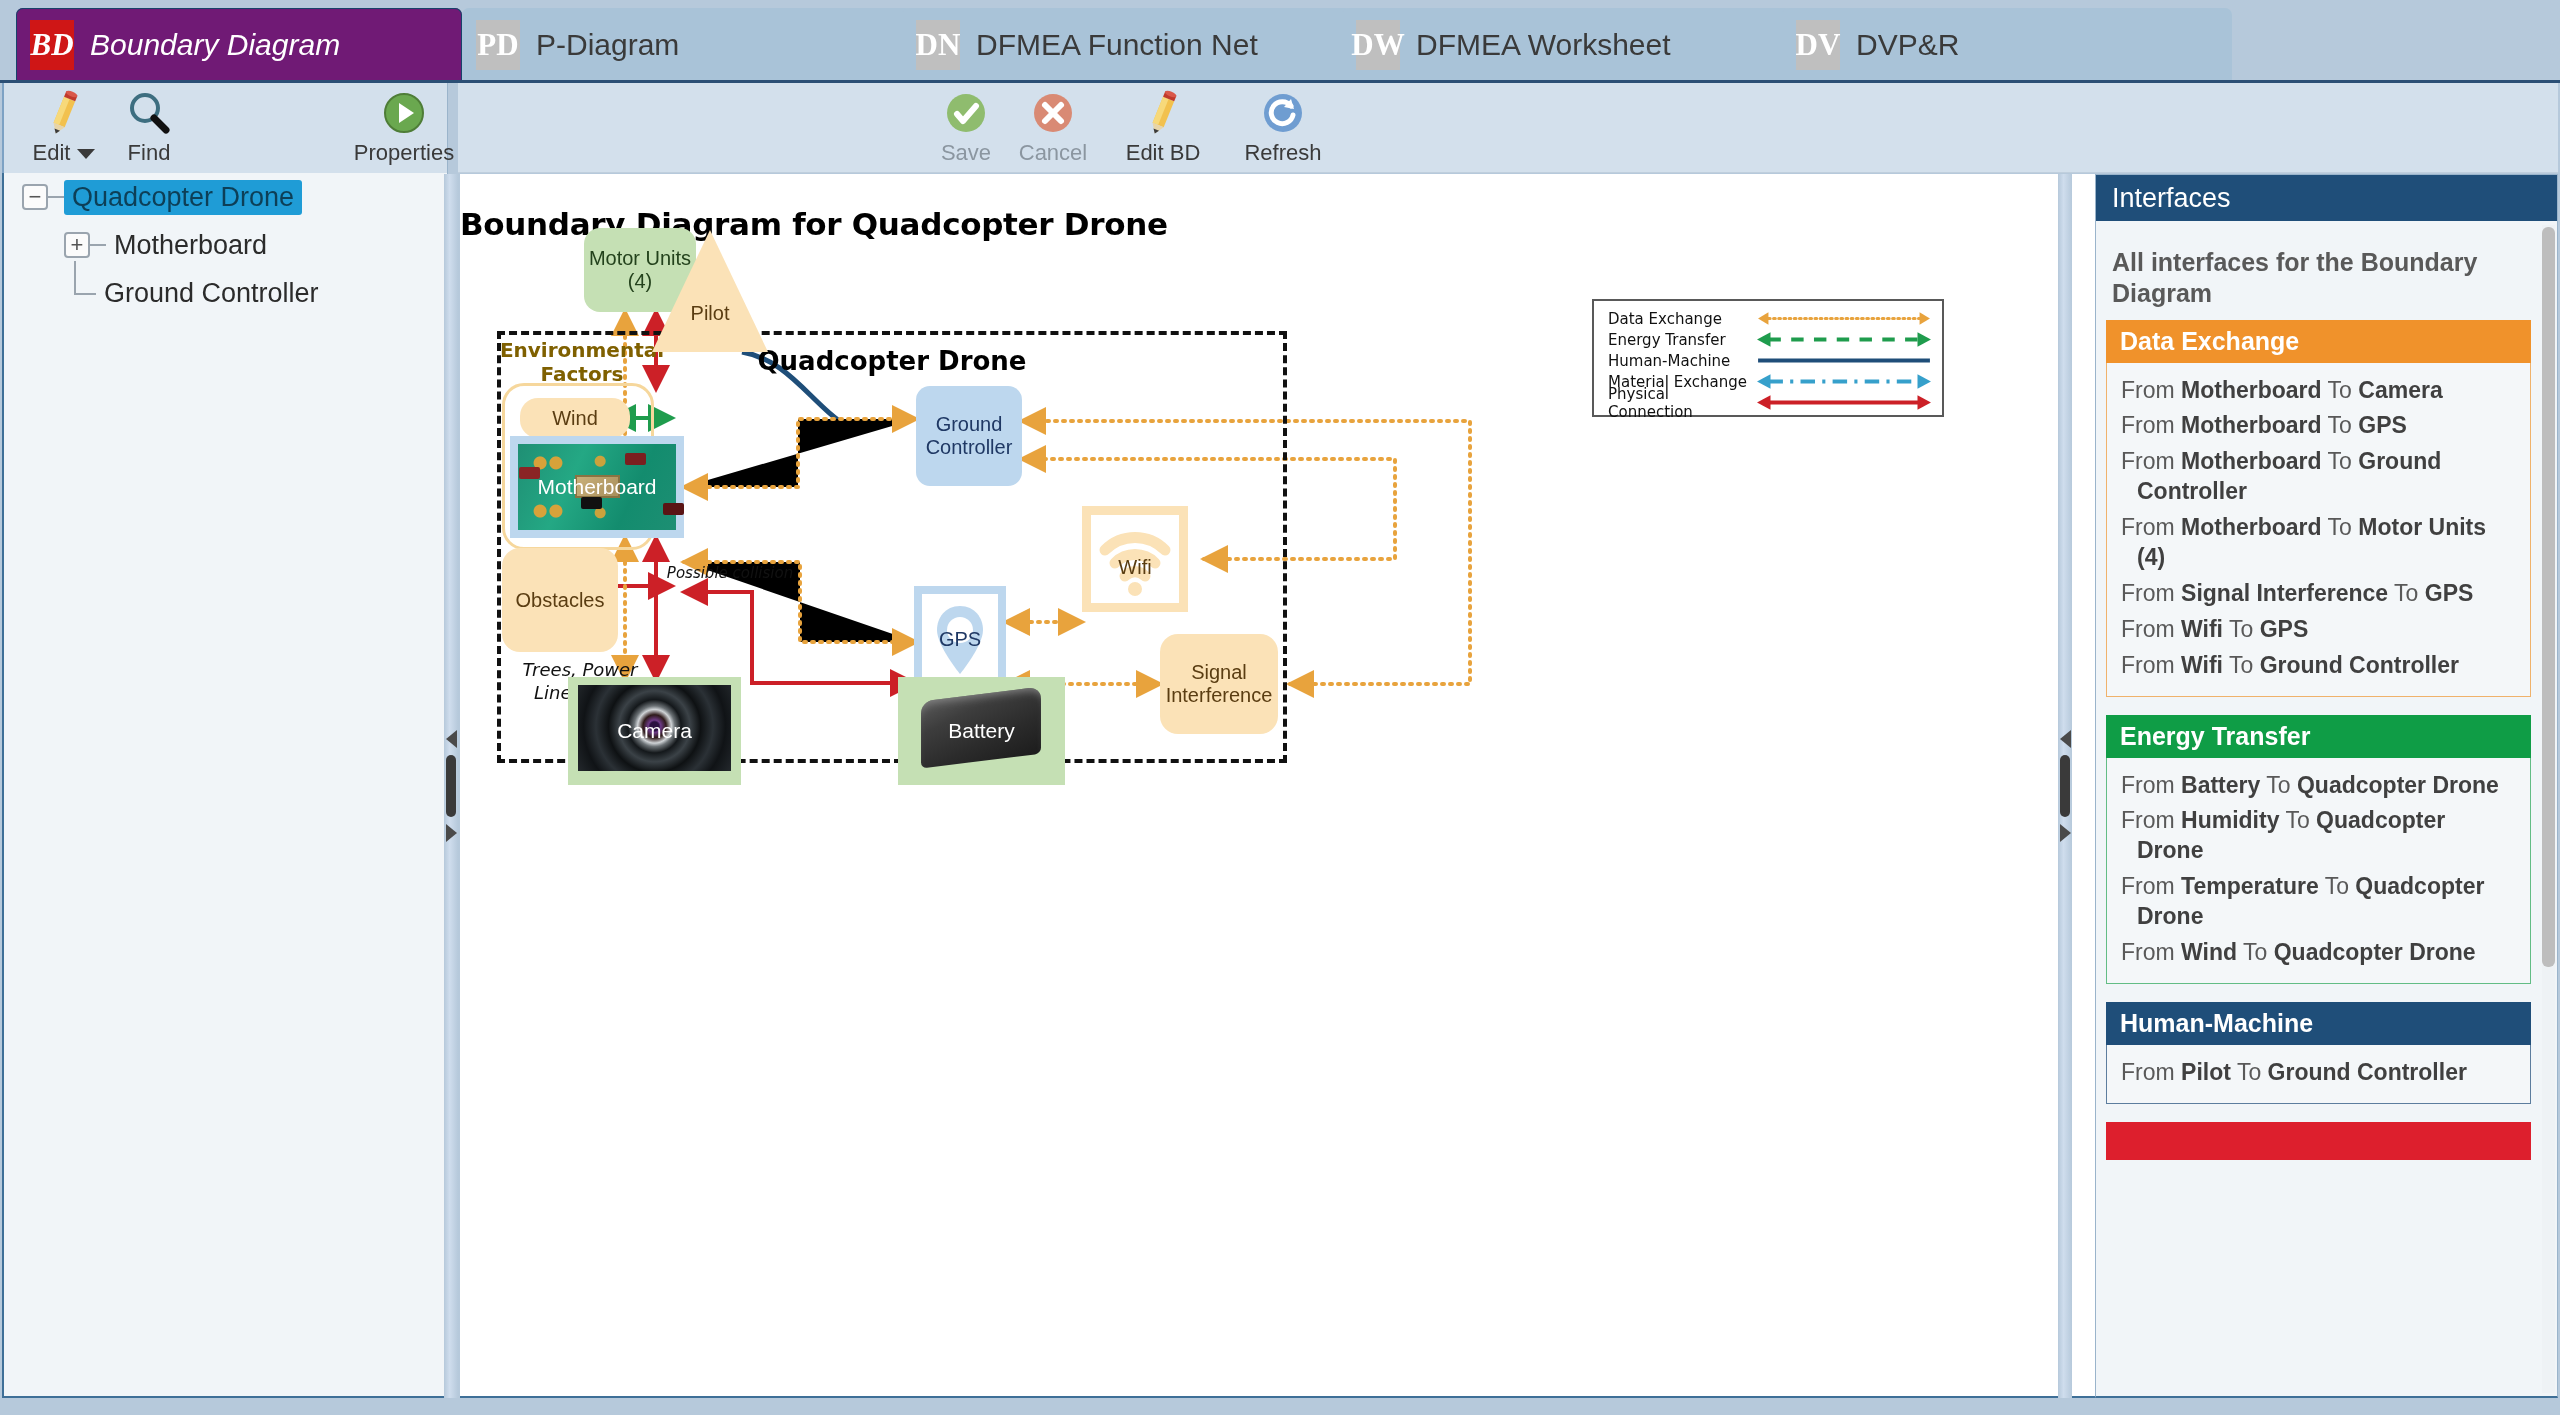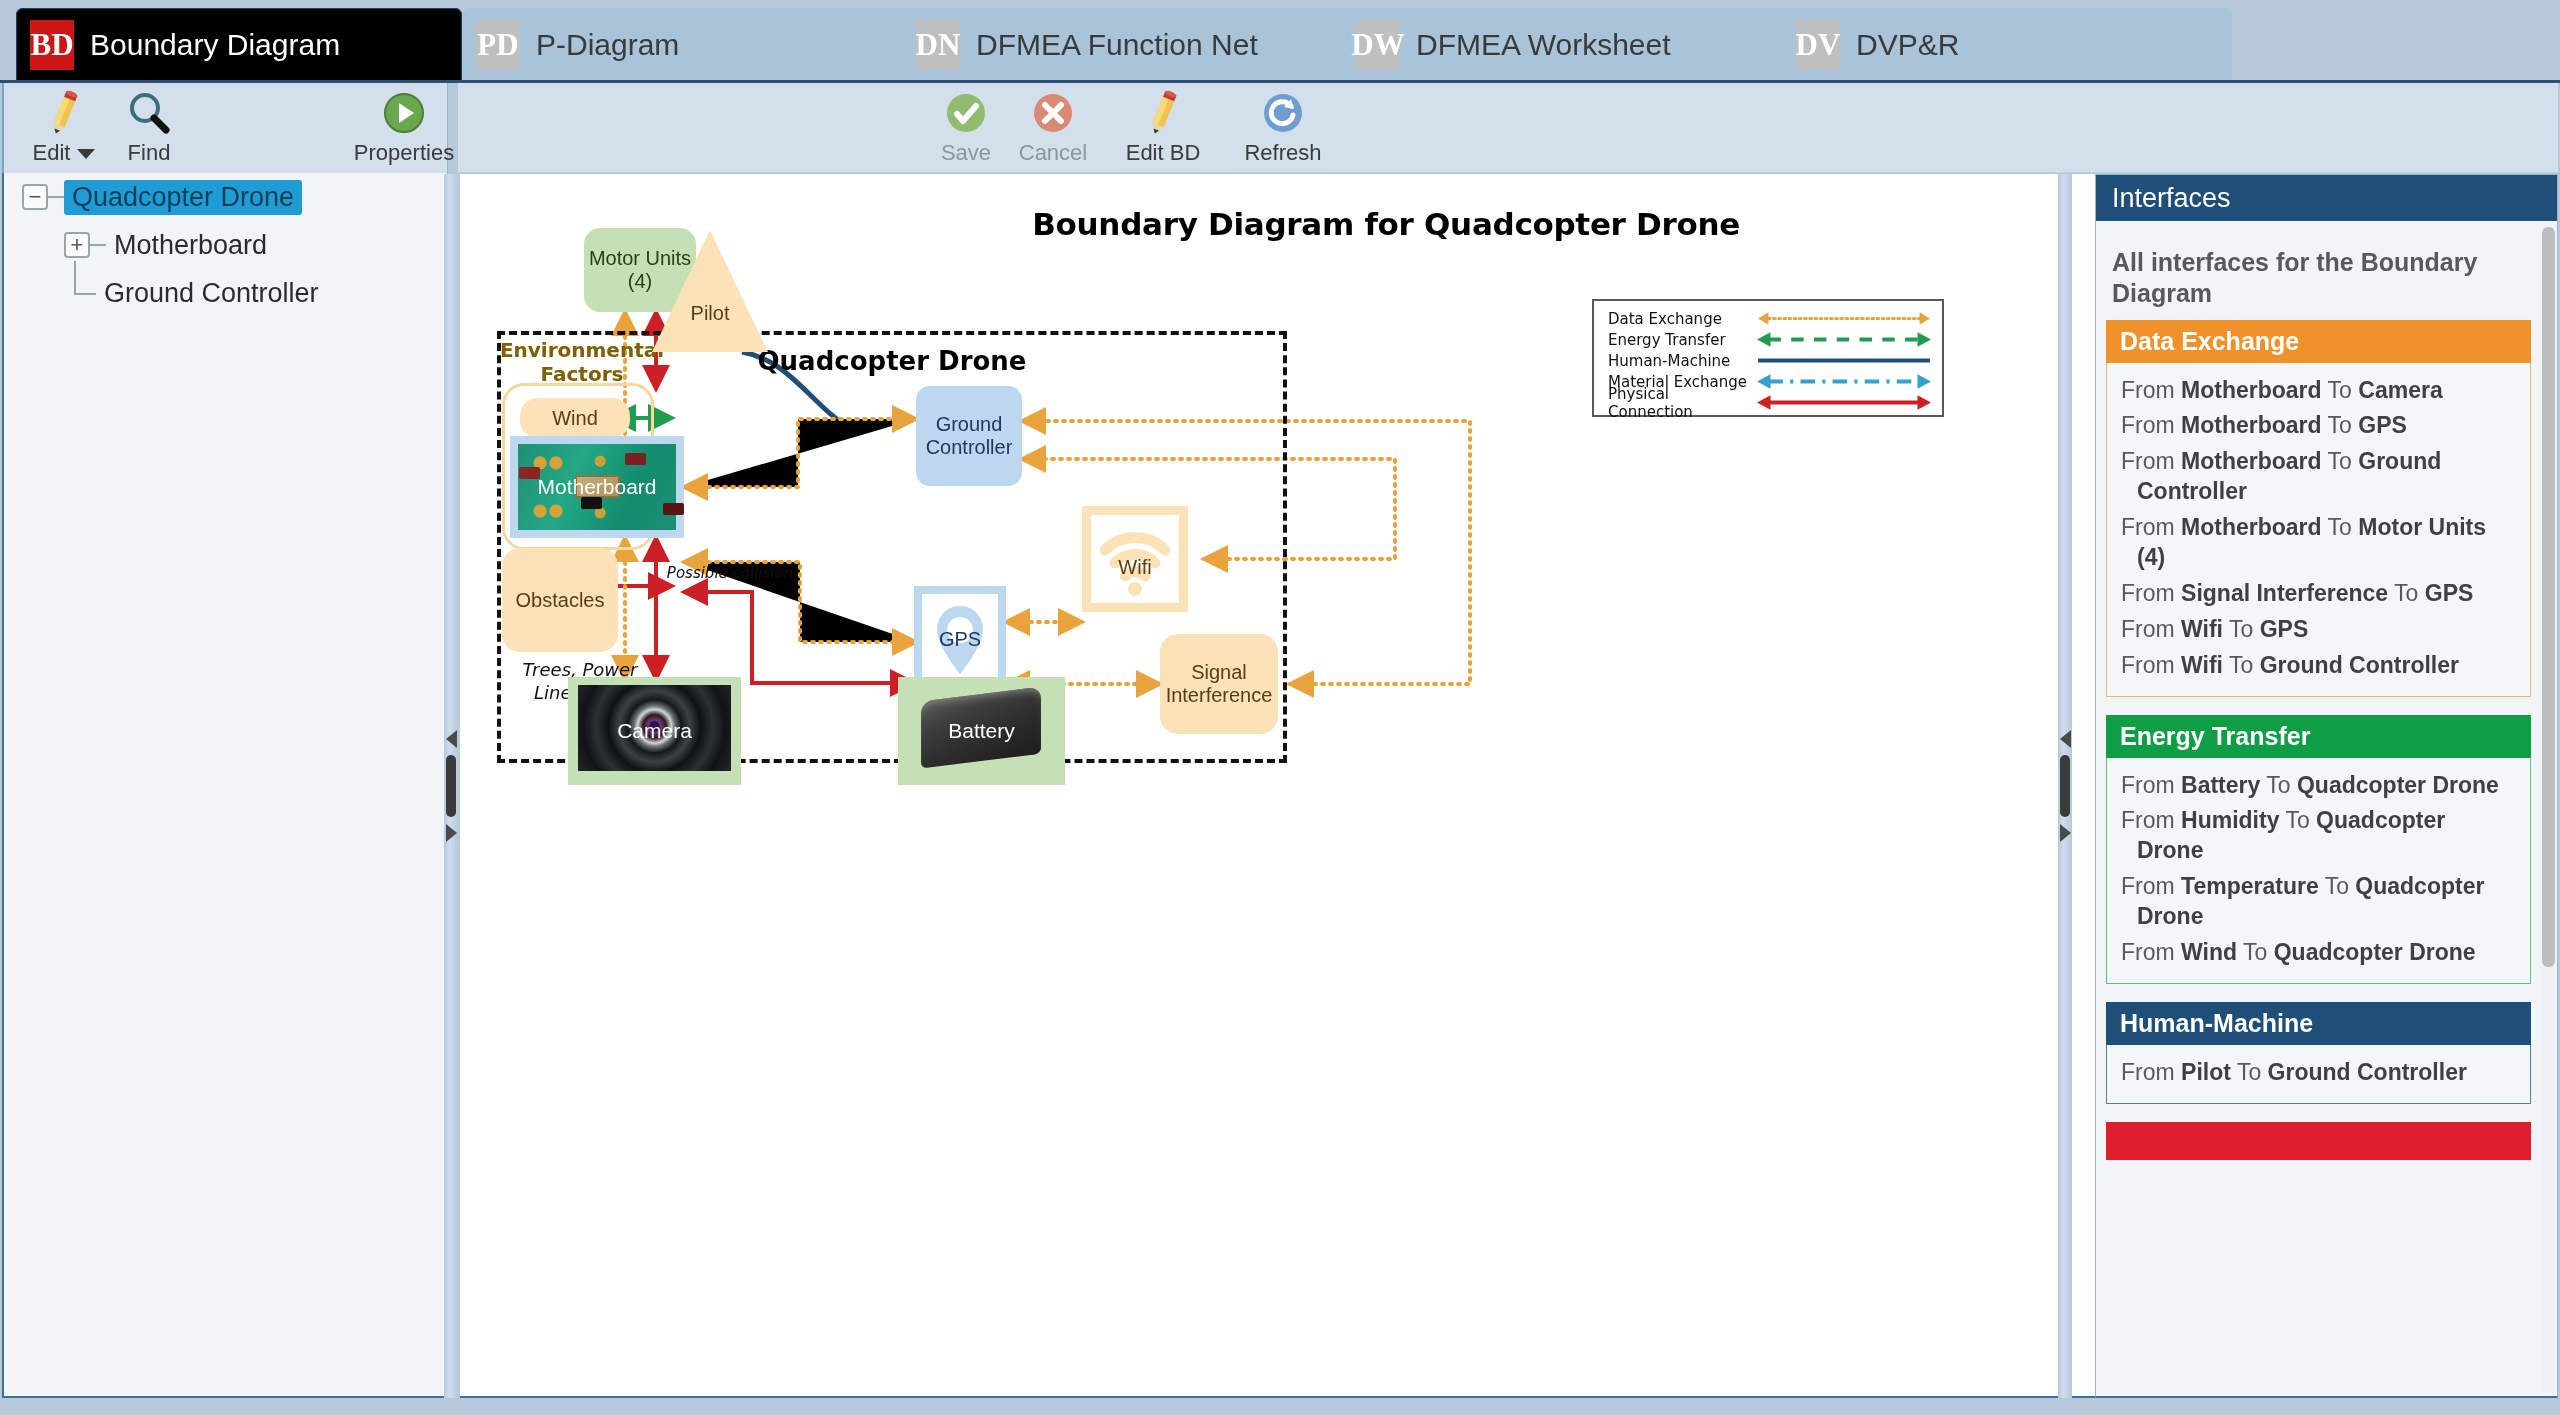--- a/index.html
+++ b/index.html
@@ -18,22 +18,23 @@
   }
   .tab {
     position: absolute; top: 8px; height: 74px;
     border-radius: 7px 7px 0 0;
     display: flex; align-items: center;
     padding-left: 14px;
     cursor: pointer;
     overflow: hidden;
   }
   .tab.active {
-    background: #000000;
+    background: #701a75;
     box-shadow: inset 0 0 0 1px #17436b;
+    font-style: italic;
   }
   .tab.inactive {
     background: #a9c3d8;
   }
   .tab .badge {
     width: 44px; height: 50px;
     display: flex; align-items: center; justify-content: center;
     font-family: "Liberation Serif", serif;
     font-weight: bold; font-size: 31px;
     color: #ffffff; flex: none;
@@ -132,21 +133,21 @@
   #canvas {
     position: absolute; left: 460px; top: 174px; right: 2px; bottom: 17px;
     background: #ffffff;
     border-bottom: 2px solid #3e6f97;
     overflow: hidden;
   }
   #canvas-inner { position: absolute; left:0; top:0; width: 1632px; height: 1224px; }
 
   #diagram-title {
     position: absolute; left: 0; top: 32px; width: 1280px;
-    text-align: right;
+    text-align: left;
     font-family: "DejaVu Sans", sans-serif;
     font-weight: bold; font-size: 31px; color: #000;
     letter-spacing: -0.3px;
   }
 
   
   #boundary-box {
     position: absolute; left: 37px; top: 157px; width: 790px; height: 432px;
     border: 4px dashed #111;
   }

